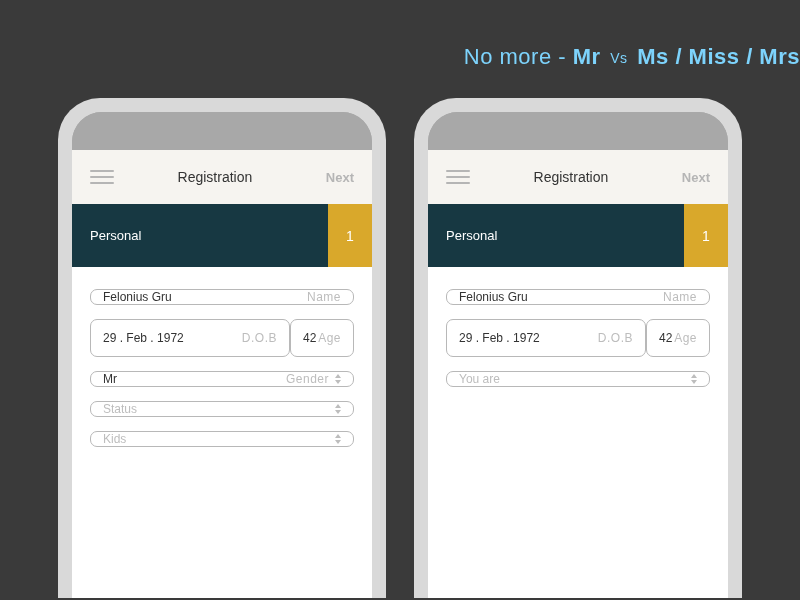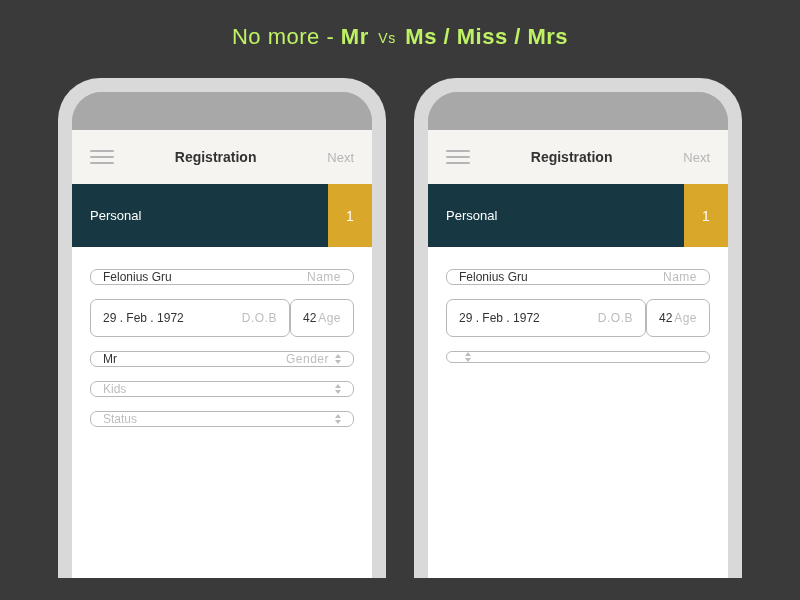--- a/index.html
+++ b/index.html
@@ -1,29 +1,29 @@
 <!DOCTYPE html>
 <html><head>
 <meta charset="utf-8">
 <style>
 *{box-sizing:border-box;margin:0;padding:0}
 body{background:#3a3a3a;font-family:-apple-system,BlinkMacSystemFont,'Segoe UI',sans-serif;width:800px;height:600px;overflow:hidden;position:relative}
-.headline{text-align:center;color:#bef264;font-size:22px;font-weight:300;padding:24px 0 28px;letter-spacing:0.5px}
+.headline{text-align:right;color:#7dd3fc;font-size:22px;font-weight:300;padding:44px 0 28px;letter-spacing:0.5px}
 .headline b{font-weight:700}
 .headline .vs{font-size:14px;font-weight:400;vertical-align:middle;margin:0 3px}
 .phones{display:flex;justify-content:center;gap:28px;padding:0 30px}
 .phone{width:328px;background:#d9d9d9;border-radius:42px 42px 0 0;padding:14px 14px 0;position:relative;height:500px;overflow:hidden}
 .phone-inner{background:#a8a8a8;border-radius:30px 30px 0 0;overflow:hidden;height:100%}
 .statusbar{height:38px;background:#a8a8a8}
 .screen{background:#fff;height:calc(100% - 38px);display:flex;flex-direction:column}
 .topbar{background:#f6f4f0;height:54px;display:flex;align-items:center;padding:0 18px;gap:14px}
 .hamburger{display:flex;flex-direction:column;gap:4px;width:24px}
 .hamburger span{height:2px;background:#b5b5b5;border-radius:1px}
-.title{flex:1;text-align:center;font-size:14px;font-weight:700;color:#333;margin-left:-10px}
-.next{font-size:13px;color:#b5b5b5;font-weight:400}
+.title{flex:1;text-align:center;font-size:14px;font-weight:400;color:#333;margin-left:-10px}
+.next{font-size:13px;color:#b5b5b5;font-weight:700}
 .section{display:flex}
 .section-label{flex:1;background:#173842;color:#fff;font-size:13px;font-weight:500;padding:24px 18px}
 .section-num{width:44px;background:#d9a82b;color:#fff;display:flex;align-items:center;justify-content:center;font-size:14px;font-weight:500}
 .form{padding:22px 18px;display:flex;flex-direction:column;gap:14px;background:#fff}
 .row{display:flex;gap:0}
 .field{flex:1;border:1px solid #b8b8b8;border-radius:7px;height:38px;display:flex;align-items:center;padding:0 12px;position:relative;background:#fff}
 .field.age{flex:0 0 64px}
 .field-val{font-size:12px;color:#333;flex:1}
 .field-val.placeholder{color:#bdbdbd}
 .field-lbl{font-size:12px;color:#bdbdbd;letter-spacing:0.5px}
@@ -72,25 +72,25 @@
               <span class="field-val">42</span>
               <span class="field-lbl">Age</span>
             </div>
           </div>
           <div class="field">
             <span class="field-val">Mr</span>
             <span class="field-lbl">Gender</span>
             <span class="chev"></span>
           </div>
           <div class="field">
-            <span class="field-val placeholder">Kids</span>
+            <span class="field-val placeholder">Status</span>
             <span class="chev"></span>
           </div>
           <div class="field">
-            <span class="field-val placeholder">Status</span>
+            <span class="field-val placeholder">Kids</span>
             <span class="chev"></span>
           </div>
         </div>
       </div>
     </div>
   </div>
 
   <div class="phone">
     <div class="phone-inner">
       <div class="statusbar"></div>
@@ -117,20 +117,21 @@
             <div class="field">
               <span class="field-val">29 . Feb . 1972</span>
               <span class="field-lbl">D.O.B</span>
             </div>
             <div class="field age">
               <span class="field-val">42</span>
               <span class="field-lbl">Age</span>
             </div>
           </div>
           <div class="field">
+            <span class="field-val placeholder">You are</span>
             <span class="chev"></span>
           </div>
         </div>
       </div>
     </div>
   </div>
 
 </div>
 
 </body></html>

